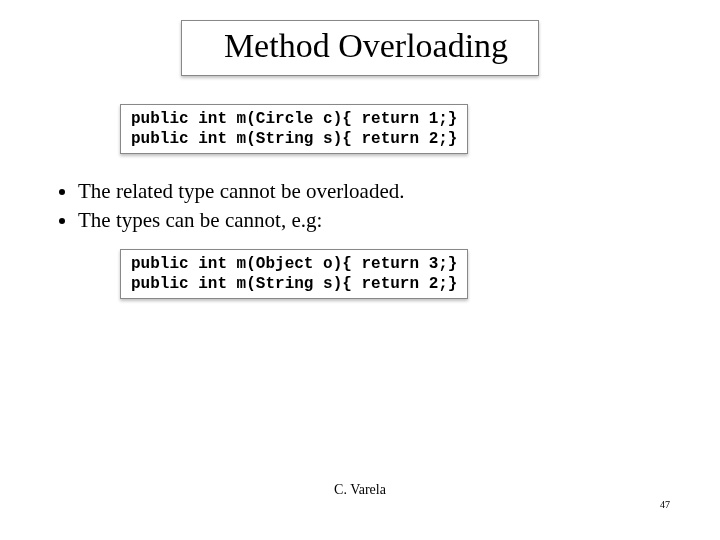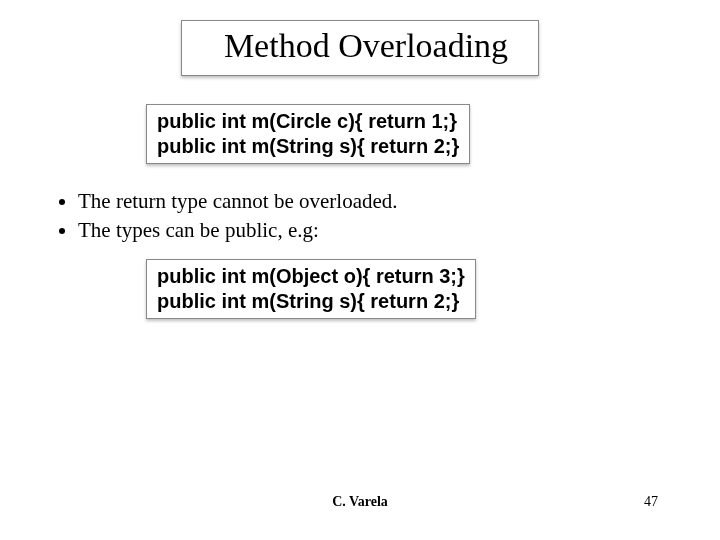--- a/index.html
+++ b/index.html
@@ -39,61 +39,60 @@
     padding-left: 28px;
   }
   ul.bullets li {
     font-size: 21px;
     line-height: 1.3;
     margin-bottom: 2px;
   }
   .code-box {
     border: 1px solid #888;
     box-shadow: 0 2px 3px rgba(0,0,0,0.25);
-    font-family: Liberation Sans, sans-serif;
-    font-size: 20px;
+    font-family: Liberation Mono, monospace;
+    font-size: 16px;
     font-weight: bold;
     padding: 4px 10px;
-    margin: 6px 0 24px 96px;
+    margin: 6px 0 24px 70px;
     width: fit-content;
     white-space: pre;
     line-height: 1.25;
   }
   .footer-author {
     position: absolute;
-    bottom: 30px;
+    bottom: 42px;
     left: 0;
     width: 100%;
     text-align: center;
     font-size: 14px;
-    font-weight: bold;
   }
   .footer-page {
     position: absolute;
     bottom: 30px;
-    right: 62px;
-    font-size: 14px;
+    right: 50px;
+    font-size: 10px;
   }
 </style>
 </head>
 <body>
 
 <div class="slide">
 
   <div class="title-box">
     <div class="title">Method Overloading</div>
   </div>
 
 
   <div class="code-box">public int m(Circle c){ return 1;}
 public int m(String s){ return 2;}</div>
 
   <ul class="bullets">
-    <li>The return type cannot be overloaded.</li>
-    <li>The types can be public, e.g:</li>
+    <li>The related type cannot be overloaded.</li>
+    <li>The types can be cannot, e.g:</li>
   </ul>
 
   <div class="code-box">public int m(Object o){ return 3;}
 public int m(String s){ return 2;}</div>
 
   <div class="footer-author">C. Varela</div>
   <div class="footer-page">47</div>
 
 </div>
 

